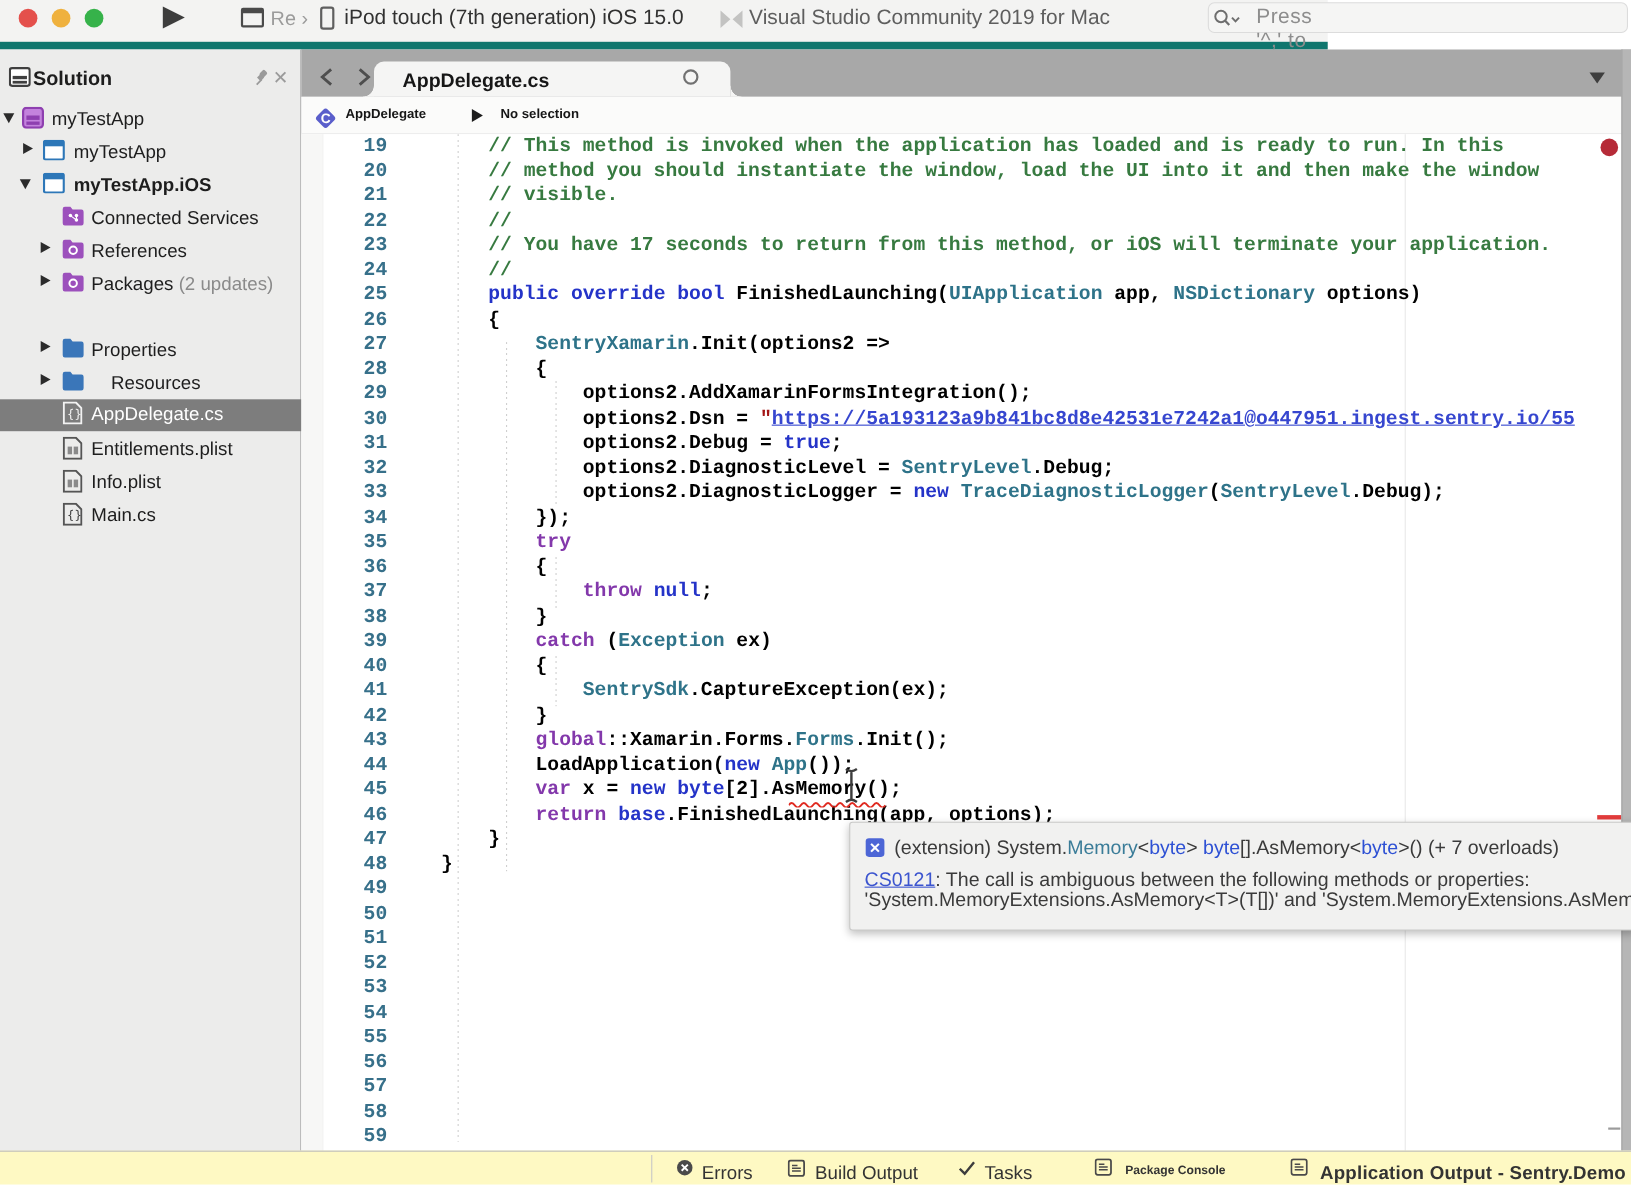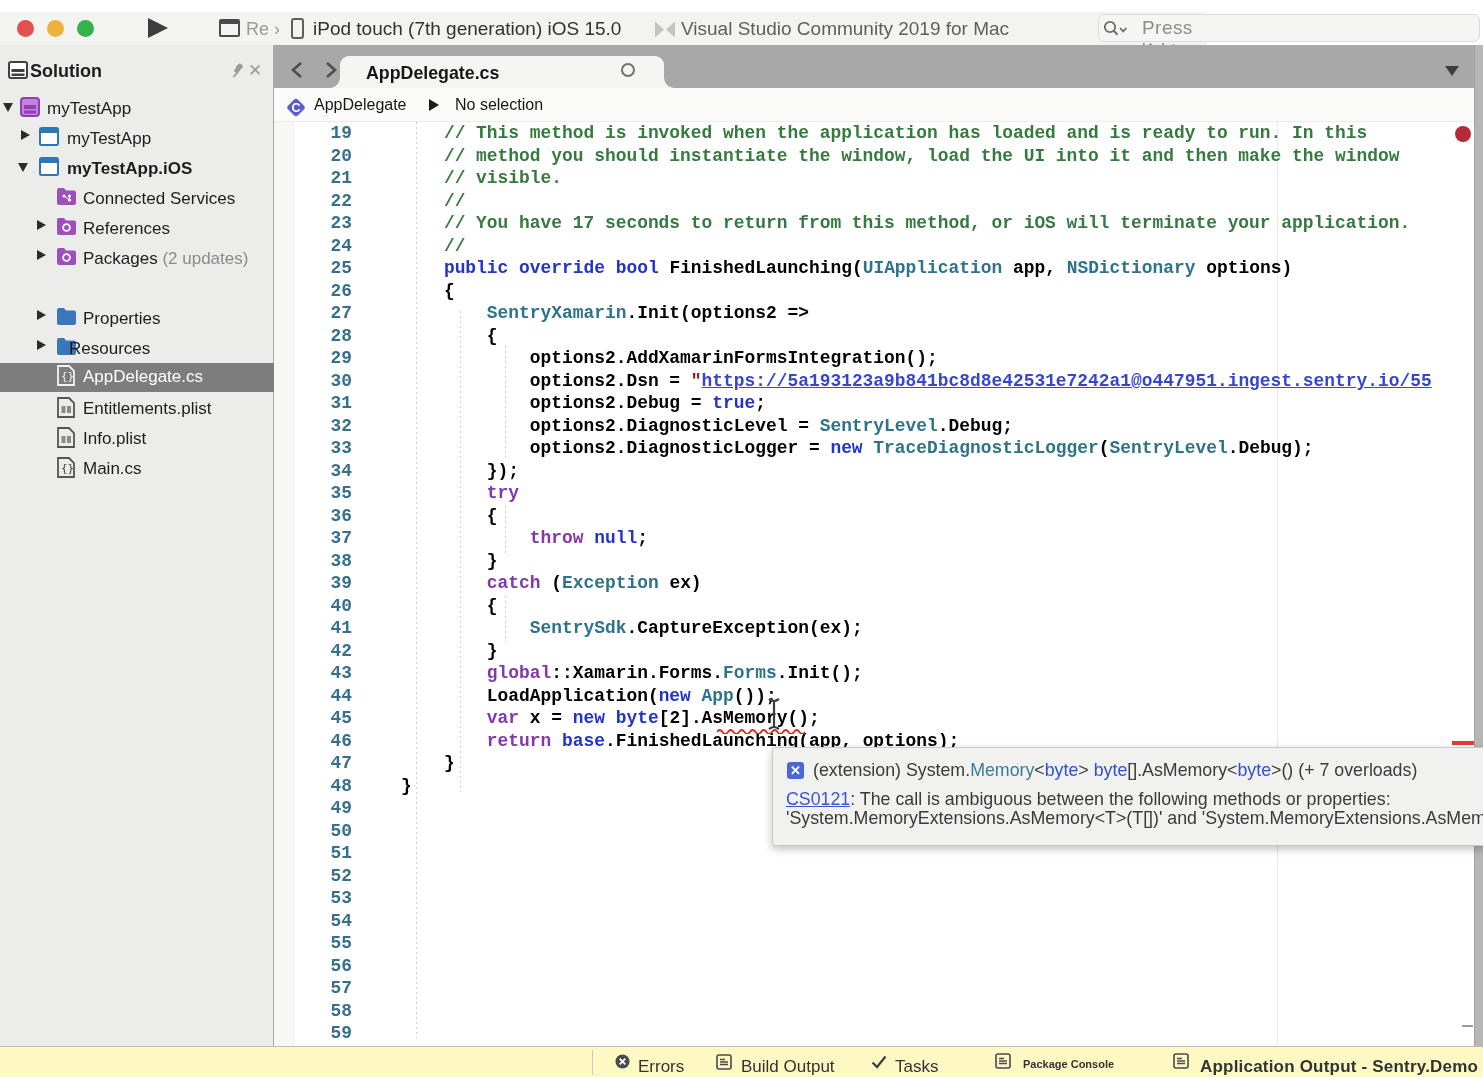--- a/index.html
+++ b/index.html
@@ -1,21 +1,21 @@
 <!DOCTYPE html>
 <html><head>
 <meta charset="utf-8">
 <style>
   * { margin:0; padding:0; box-sizing:border-box; }
   html,body { width:1483px; height:1077px; overflow:hidden; }
   body { position:relative; font-family:"Liberation Sans", sans-serif; background:#fff; }
   .abs { position:absolute; }
 
   
-  #toolbar { left:0; top:0; width:1207px; height:45px; background:#f3f3f2; border-bottom:7px solid #0f766e;margin-top:12px; }
+  #toolbar { left:0; top:0; width:1207px; height:45px; background:#f3f3f2; border-bottom:7px solid #0f766e; }
   .tl { width:17px; height:17px; border-radius:50%; top:8px; }
   #playbtn { left:148px; top:6px; width:0; height:0; border-left:20px solid #3d3d3d; border-top:10.5px solid transparent; border-bottom:10.5px solid transparent; }
   #winicon { left:219px; top:7px; width:21px; height:18px; border:2px solid #4a4a4a; border-top:5.5px solid #4a4a4a; border-radius:2px; }
   #retext { left:246px; top:7px; font-size:18px; color:#9b9b9b; }
   #phoneicon { left:291px; top:6px; width:13px; height:21px; border:2px solid #5f5f5f; border-radius:3px; }
   #devtext { left:313px; top:5.5px; font-size:19px; color:#313131; }
   #vstitle { left:681px; top:5.5px; font-size:19px; color:#5e5e5e; }
   #searchbox { left:1098px; top:2px; width:382px; height:28px; background:#f5f5f4; border:1px solid #dcdcdc; border-radius:6px; }
   #searchph { left:1142px; top:5px; font-size:19px; letter-spacing:0.45px; color:#8d8d8d; }
 
@@ -34,21 +34,21 @@
   
   #tabbar { left:274px; top:45px; width:1209px; height:43px; background:#a8a8a8; }
   #tab { position:absolute; left:66px; top:11px; width:324px; height:32px; background:#f5f5f4; border-radius:9px 9px 0 0; }
   #tab:before { content:""; position:absolute; left:-10px; bottom:0; width:10px; height:10px; background:radial-gradient(circle at 0 0, rgba(0,0,0,0) 0 9.5px, #f5f5f4 10px); }
   #tab:after { content:""; position:absolute; right:-10px; bottom:0; width:10px; height:10px; background:radial-gradient(circle at 100% 0, rgba(0,0,0,0) 0 9.5px, #f5f5f4 10px); }
   #tabcircle { position:absolute; left:347px; top:18px; width:14px; height:14px; border:2.2px solid #717171; border-radius:50%; }
   #tabdrop { position:absolute; left:1171px; top:21px; width:0; height:0; border-top:10px solid #3e3e3e; border-left:7px solid transparent; border-right:7px solid transparent; }
 
   
   #crumb { left:274px; top:88px; width:1209px; height:34px; background:#fbfbfa; border-bottom:1px solid #ececec; }
-  #crumb .t { position:absolute; top:8px; font-size:16px; color:#161616; }
+  #crumb .t { position:absolute; top:8px; font-size:12px; color:#161616;font-weight:bold; }
   #crumbarr { position:absolute; left:155px; top:11px; width:0; height:0; border-left:10px solid #1c1c1c; border-top:6px solid transparent; border-bottom:6px solid transparent; }
 
   
   #codearea { left:274px; top:122px; width:1200px; height:924px; background:#fff; }
   #gutterline { left:293px; top:122px; width:1px; height:924px; background:#efefef; }
   #ruler { left:1277px; top:122px; width:1px; height:924px; background:#e9e9e9; }
   pre { font-family:"Liberation Mono", monospace; font-size:17.9px; line-height:22.5px; font-weight:bold; }
   #lnums { left:293px; top:122.4px; width:59px; text-align:right; color:#37708a; }
   #code { left:358px; top:122.4px; }
   .c { color:#377a40; } 
@@ -173,21 +173,21 @@
       <svg class="icon" style="left:56px; top:2px;" width="21" height="19" viewBox="0 0 21 19">
         <path d="M1 3 q0-2 2-2 h5 l2 2.5 h8 q2 0 2 2 V16 q0 2-2 2 H3 q-2 0-2-2 Z" fill="#3a76b9"></path>
       </svg>
       <div class="txt" style="left:83px;">Properties</div>
     </div>
     <div class="srow" style="top:290px;">
       <div class="arr r" style="left:37px; top:5px;"></div>
       <svg class="icon" style="left:56px; top:2px;" width="21" height="19" viewBox="0 0 21 19">
         <path d="M1 3 q0-2 2-2 h5 l2 2.5 h8 q2 0 2 2 V16 q0 2-2 2 H3 q-2 0-2-2 Z" fill="#3a76b9"></path>
       </svg>
-      <div class="txt" style="left:69px;text-align:center;">Resources</div>
+      <div class="txt" style="left:101px;text-align:center;">Resources</div>
     </div>
     <div class="srow sel" style="top:318px; height:29px;">
       <svg class="icon" style="left:57px; top:2px;" width="18" height="21" viewBox="0 0 18 21">
         <path d="M1 1 h11 l5 5 v14 h-16 Z" fill="none" stroke="#f2f2f2" stroke-width="1.8"></path>
         <text x="4" y="15" font-size="11" fill="#f2f2f2" font-family="monospace">{}</text>
       </svg>
       <div class="txt" style="left:83px;">AppDelegate.cs</div>
     </div>
     <div class="srow" style="top:350px;">
       <svg class="icon" style="left:57px; top:2px;" width="18" height="21" viewBox="0 0 18 21">

